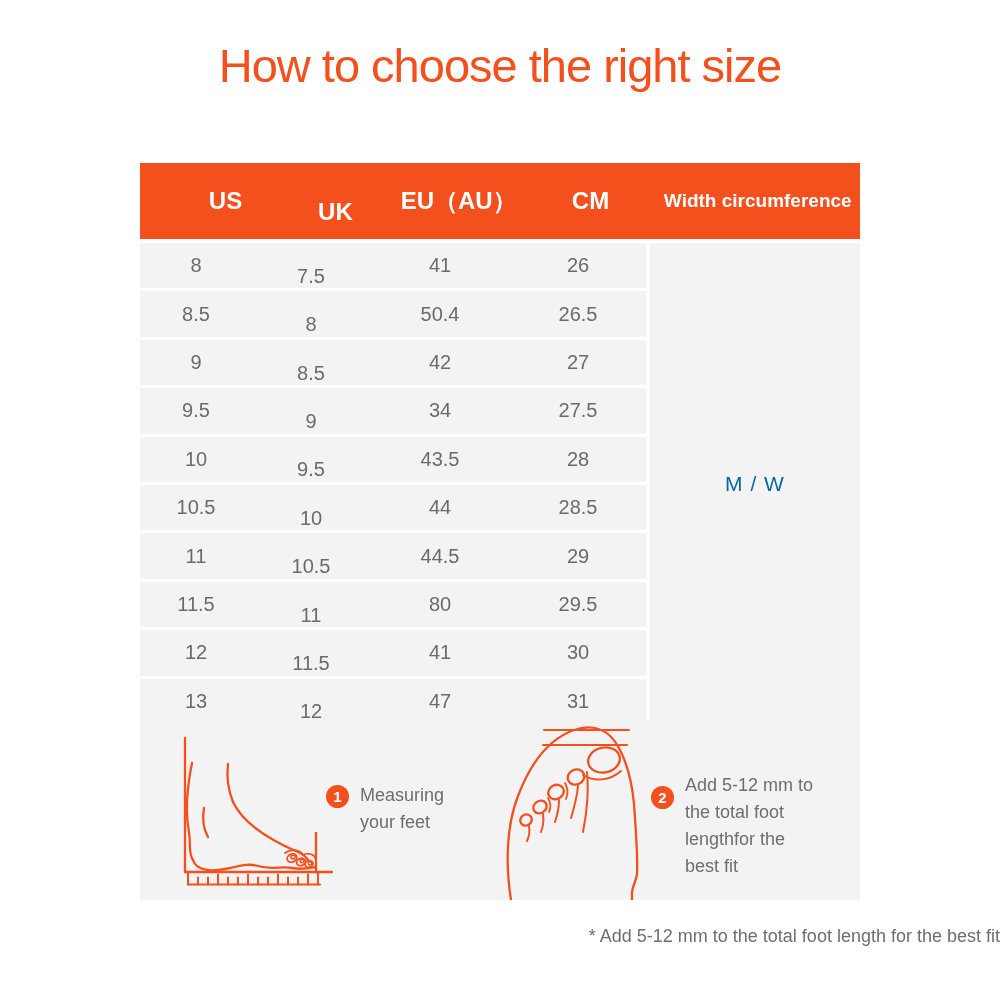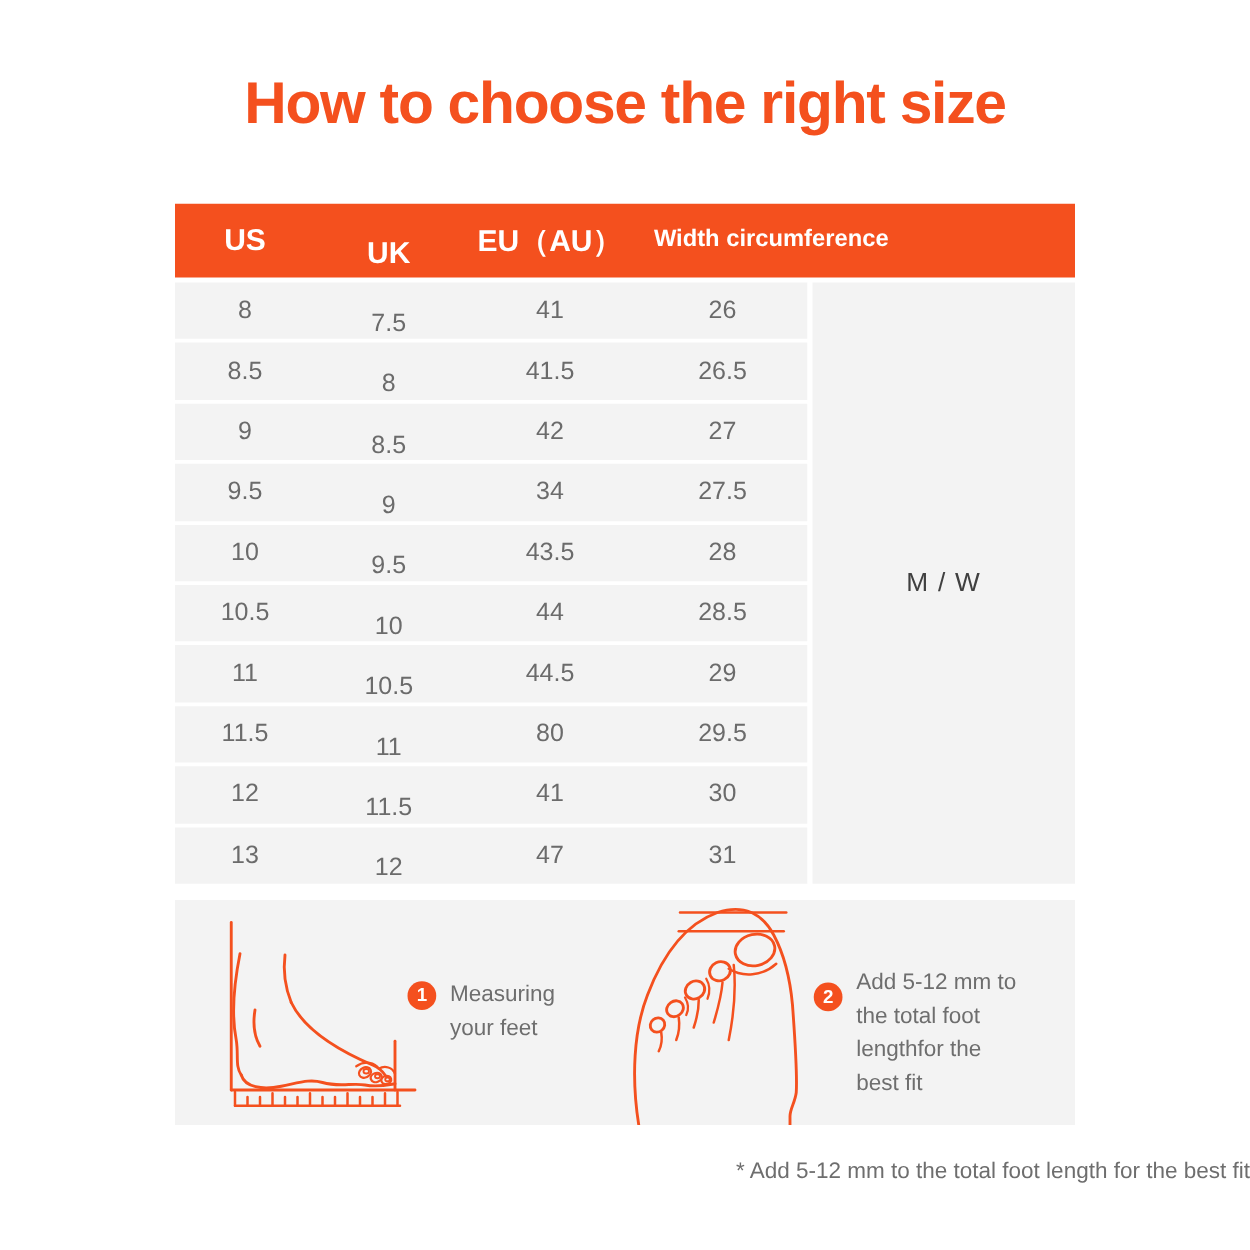--- a/index.html
+++ b/index.html
@@ -1,40 +1,40 @@
 <!DOCTYPE html>
 <html><head>
 <meta charset="utf-8">
 <style>
   html,body { margin:0; padding:0; background:#ffffff; }
   .page {
     position:relative; width:1000px; height:1000px; background:#ffffff;
     font-family:"Liberation Sans", sans-serif; overflow:hidden;
   }
   .title {
-    position:absolute; top:56px; left:0; width:1000px;
-    text-align:center; font-size:47px; font-weight:bold; letter-spacing:-1px;
+    position:absolute; top:40px; left:0; width:1000px;
+    text-align:center; font-size:47px; font-weight:normal; letter-spacing:-1px;
     color:#F4501E; margin:0; line-height:1.1;
   }
   .size-table { position:absolute; left:140px; top:163px; width:720px; }
   .thead {
-    display:flex; height:59px; background:#F4501E; color:#ffffff;
-    font-weight:bold; align-items:center; text-align:center;
+    display:flex; height:76px; background:#F4501E; color:#ffffff;
+    font-weight:bold; align-items:center; text-align:center;padding-left:32px;
   }
   .thead .hc { display:flex; align-items:center; justify-content:center; height:100%; font-size:24px; }
   .c-us { width:112px; } .c-uk { width:118px;margin-top:21px; } .c-eu { width:140px; } .c-cm { width:136px; }
   .c-wc { width:214px; font-size:19px !important; line-height:1.3; }
   .tbody { display:flex; margin-top:4px; height:481px; }
   .data-rows { width:506px; display:flex; flex-direction:column; gap:3px; }
   .row { flex:1; background:#F3F3F3; display:flex; align-items:center; text-align:center; }
   .row .cell { font-size:20px; color:#6B6B6B; }
   .sep { width:4px; background:#ffffff; }
   .width-col {
     width:210px; background:#F3F3F3; display:flex; align-items:center; justify-content:center;
-    font-size:21px; color:#404040; letter-spacing:1px;
+    font-size:21px; color:#0369a1; letter-spacing:1px;
   }
   .instructions {
     position:absolute; left:140px; top:720px; width:720px; height:180px;
     background:#F3F3F3;
   }
   .ill-svg { position:absolute; left:0; top:0; }
   .badge {
     position:absolute; width:23px; height:23px; border-radius:50%;
     background:#F4501E; color:#ffffff; font-size:15px; font-weight:bold;
     display:flex; align-items:center; justify-content:center;
@@ -54,34 +54,35 @@
 
 <div class="page">
 
   <h1 class="title">How to choose the right size</h1>
 
   <div class="size-table">
     <div class="thead">
       <div class="hc c-us">US</div>
       <div class="hc c-uk">UK</div>
       <div class="hc c-eu">EU（AU）</div>
+      <div class="hc c-cm">CM</div>
       <div class="hc c-wc">Width circumference</div>
     </div>
     <div class="tbody">
       <div class="data-rows">
         <div class="row">
           <div class="cell c-us">8</div>
           <div class="cell c-uk">7.5</div>
           <div class="cell c-eu">41</div>
           <div class="cell c-cm">26</div>
         </div>
         <div class="row">
           <div class="cell c-us">8.5</div>
           <div class="cell c-uk">8</div>
-          <div class="cell c-eu">41.5</div>
+          <div class="cell c-eu">50.4</div>
           <div class="cell c-cm">26.5</div>
         </div>
         <div class="row">
           <div class="cell c-us">9</div>
           <div class="cell c-uk">8.5</div>
           <div class="cell c-eu">42</div>
           <div class="cell c-cm">27</div>
         </div>
         <div class="row">
           <div class="cell c-us">9.5</div>

